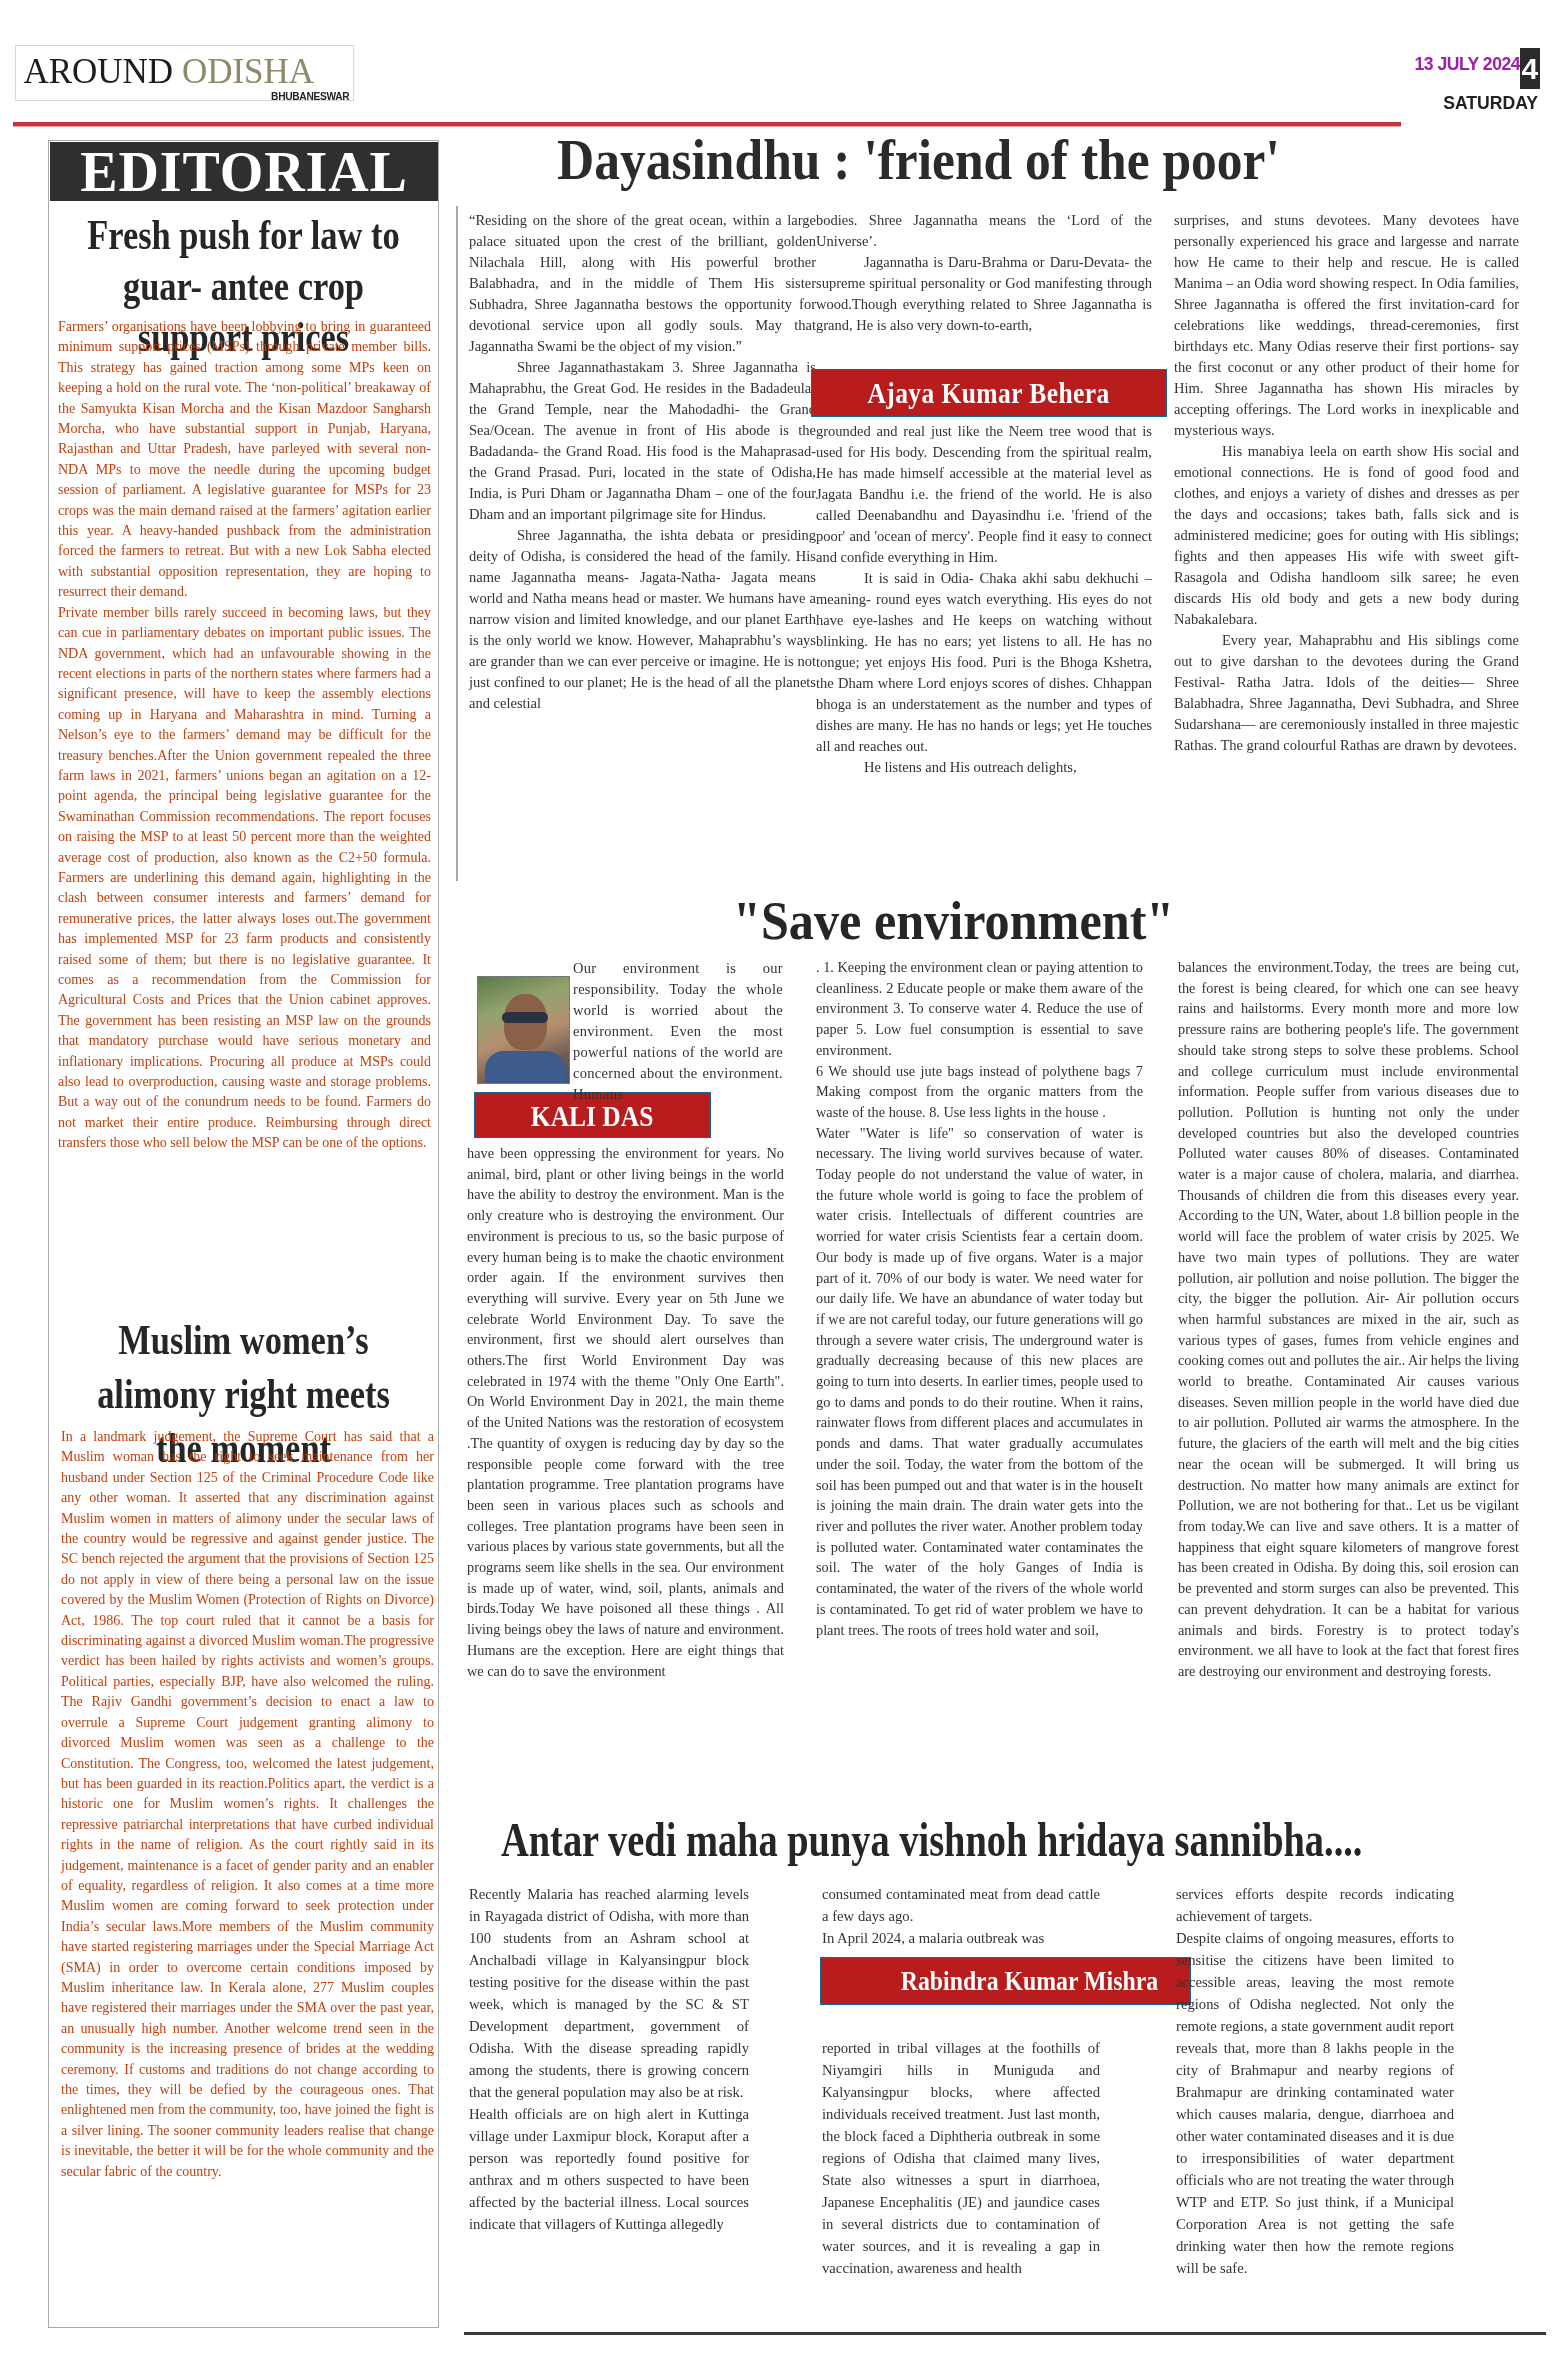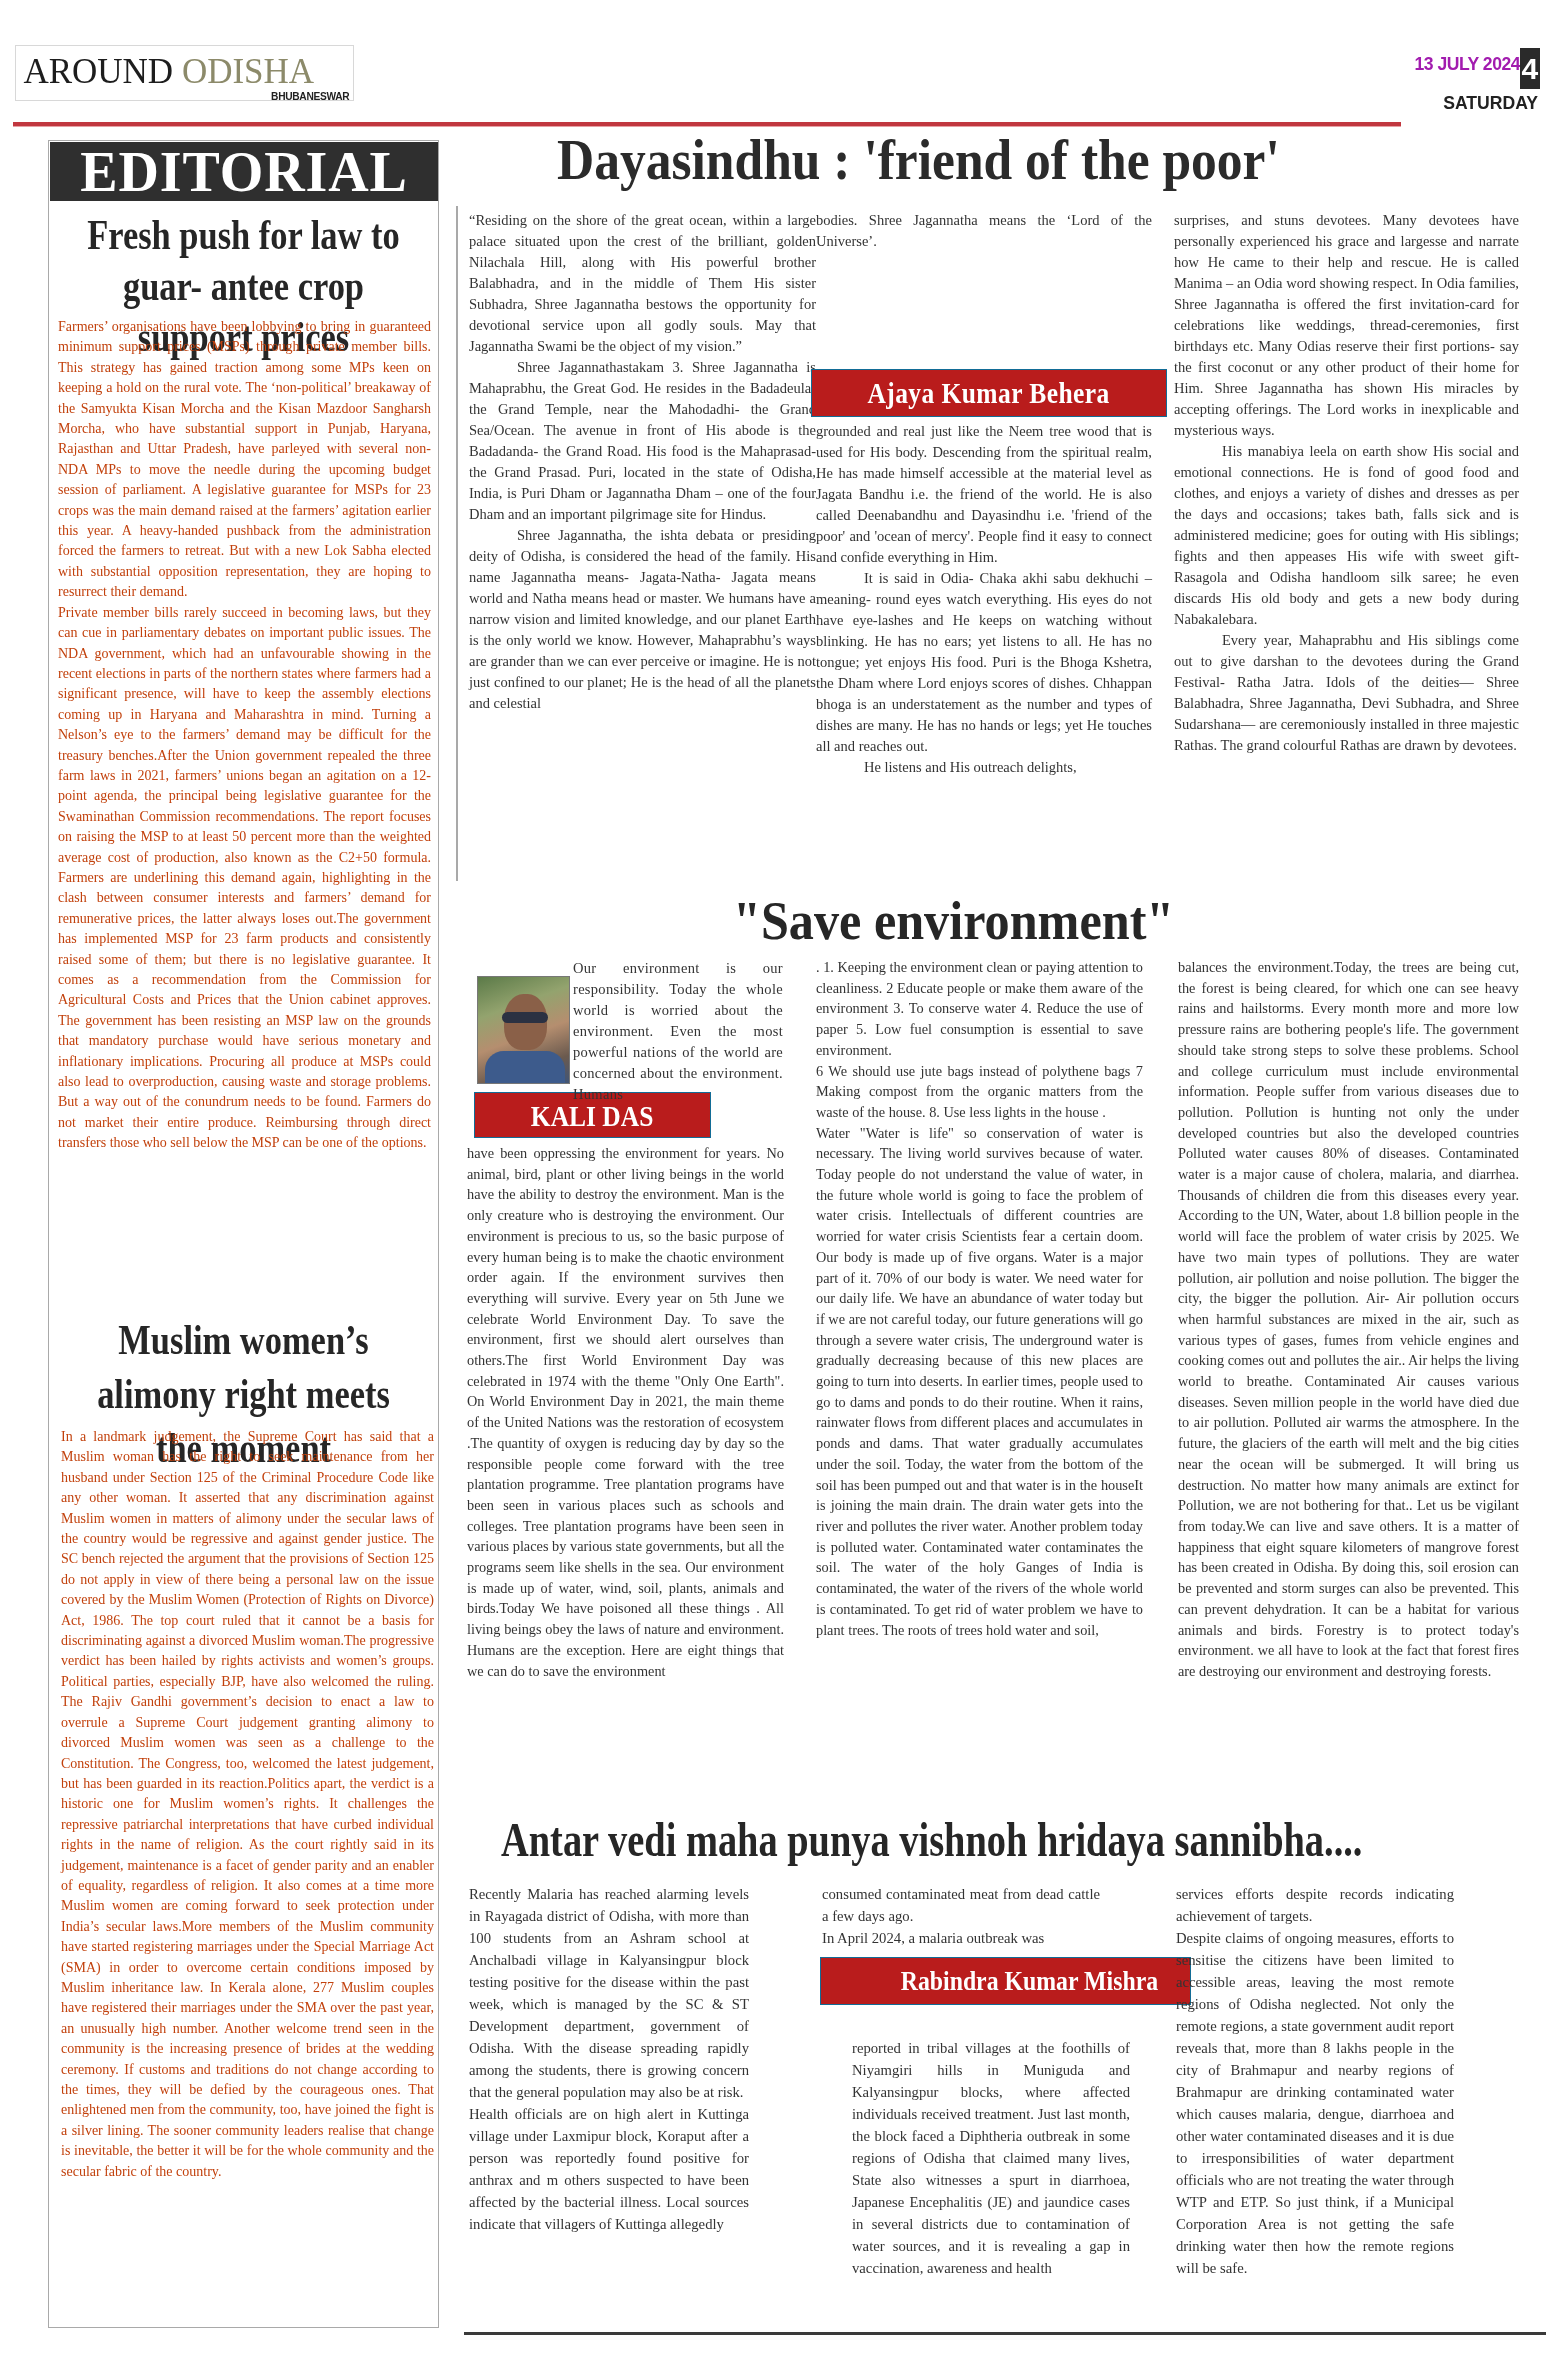--- a/index.html
+++ b/index.html
@@ -49,21 +49,21 @@
   .byline-kali { left: 474px; top: 1092px; width: 237px; height: 46px; font-size: 30px; line-height: 45px; }
   .env-intro { left: 573px; top: 958px; width: 210px; font-size: 14.5px; line-height: 21px; text-align: justify; letter-spacing: 0.3px; }
   .env-c1 { left: 467px; top: 1143px; width: 317px; font-size: 14.3px; line-height: 20.7px; }
   .env-c2 { left: 816px; top: 957px; width: 327px; font-size: 14.3px; line-height: 20.7px; }
   .env-c3 { left: 1178px; top: 957px; width: 341px; font-size: 14.3px; line-height: 20.7px; }
 
   
   .antar-title { left: 501px; top: 1809px; width: 1067px; font-family: "Liberation Serif", serif; font-weight: bold; font-size: 48px; line-height: 61px; color: #262626; white-space: nowrap; transform: scaleX(0.8); transform-origin: left top; }
   .mal-c1 { left: 469px; top: 1883px; width: 278px; font-size: 14.7px; line-height: 22px; }
   .mal-c2a { left: 777px; top: 1883px; width: 278px; font-size: 14.7px; line-height: 22px; }
-  .mal-c2b { left: 777px; top: 2037px; width: 278px; font-size: 14.7px; line-height: 22px; margin-left: 30px; }
+  .mal-c2b { left: 777px; top: 2037px; width: 278px; font-size: 14.7px; line-height: 22px; }
   .mal-c3 { left: 1176px; top: 1883px; width: 278px; font-size: 14.7px; line-height: 22px; }
   .byline-rabindra { left: 772px; top: 1957px; width: 382px; height: 48px; font-size: 28px; line-height: 46px; padding-left: 48px; }
   .bottom-rule { left: 464px; top: 2332px; width: 1082px; height: 2.8px; background: #3a3a3a; }
 
   .body-text p + p, .day-col p + p { margin-top: 0; }
 </style>
 </head>
 <body>
 
 <div class="abs masthead-logo" style="border:1.9px solid #d8d8d8;">
@@ -92,20 +92,21 @@
 
 <h1 class="abs day-title">Dayasindhu : 'friend of the poor'</h1>
 <div class="abs col-rule" style="left:456px;top:206px;height:675px;"></div>
 <div class="abs day-col day-c1">
   <p>“Residing on the shore of the great ocean, within a large palace situated upon the crest of the brilliant, golden Nilachala Hill, along with His powerful brother Balabhadra, and in the middle of Them His sister Subhadra, Shree Jagannatha bestows the opportunity for devotional service upon all godly souls. May that Jagannatha Swami be the object of my vision.”</p>
   <p class="indent">Shree Jagannathastakam 3. Shree Jagannatha is Mahaprabhu, the Great God. He resides in the Badadeula- the Grand Temple, near the Mahodadhi- the Grand Sea/Ocean. The avenue in front of His abode is the Badadanda- the Grand Road. His food is the Mahaprasad- the Grand Prasad. Puri, located in the state of Odisha, India, is Puri Dham or Jagannatha Dham – one of the four Dham and an important pilgrimage site for Hindus.</p>
   <p class="indent">Shree Jagannatha, the ishta debata or presiding deity of Odisha, is considered the head of the family. His name Jagannatha means- Jagata-Natha- Jagata means world and Natha means head or master. We humans have a narrow vision and limited knowledge, and our planet Earth is the only world we know. However, Mahaprabhu’s ways are grander than we can ever perceive or imagine. He is not just confined to our planet; He is the head of all the planets and celestial</p>
 </div>
 <div class="abs day-col day-c2">
   <p>bodies. Shree Jagannatha means the ‘Lord of the Universe’.</p>
+  <p class="indent">Jagannatha is Daru-Brahma or Daru-Devata- the supreme spiritual personality or God manifesting through wood.Though everything related to Shree Jagannatha is grand, He is also very down-to-earth,</p>
 </div>
 <div class="abs byline-box byline-ajaya"><span>Ajaya Kumar Behera</span></div>
 <div class="abs day-col day-c2b">
   <p>grounded and real just like the Neem tree wood that is used for His body. Descending from the spiritual realm, He has made himself accessible at the material level as Jagata Bandhu i.e. the friend of the world. He is also called Deenabandhu and Dayasindhu i.e. 'friend of the poor' and 'ocean of mercy'. People find it easy to connect and confide everything in Him.</p>
   <p class="indent">It is said in Odia- Chaka akhi sabu dekhuchi – meaning- round eyes watch everything. His eyes do not have eye-lashes and He keeps on watching without blinking. He has no ears; yet listens to all. He has no tongue; yet enjoys His food. Puri is the Bhoga Kshetra, the Dham where Lord enjoys scores of dishes. Chhappan bhoga is an understatement as the number and types of dishes are many. He has no hands or legs; yet He touches all and reaches out.</p>
   <p class="indent">He listens and His outreach delights,</p>
 </div>
 <div class="abs day-col day-c3">
   <p>surprises, and stuns devotees. Many devotees have personally experienced his grace and largesse and narrate how He came to their help and rescue. He is called Manima – an Odia word showing respect. In Odia families, Shree Jagannatha is offered the first invitation-card for celebrations like weddings, thread-ceremonies, first birthdays etc. Many Odias reserve their first portions- say the first coconut or any other product of their home for Him. Shree Jagannatha has shown His miracles by accepting offerings. The Lord works in inexplicable and mysterious ways.</p>
   <p class="indent">His manabiya leela on earth show His social and emotional connections. He is fond of good food and clothes, and enjoys a variety of dishes and dresses as per the days and occasions; takes bath, falls sick and is administered medicine; goes for outing with His siblings; fights and then appeases His wife with sweet gift- Rasagola and Odisha handloom silk saree; he even discards His old body and gets a new body during Nabakalebara.</p>

